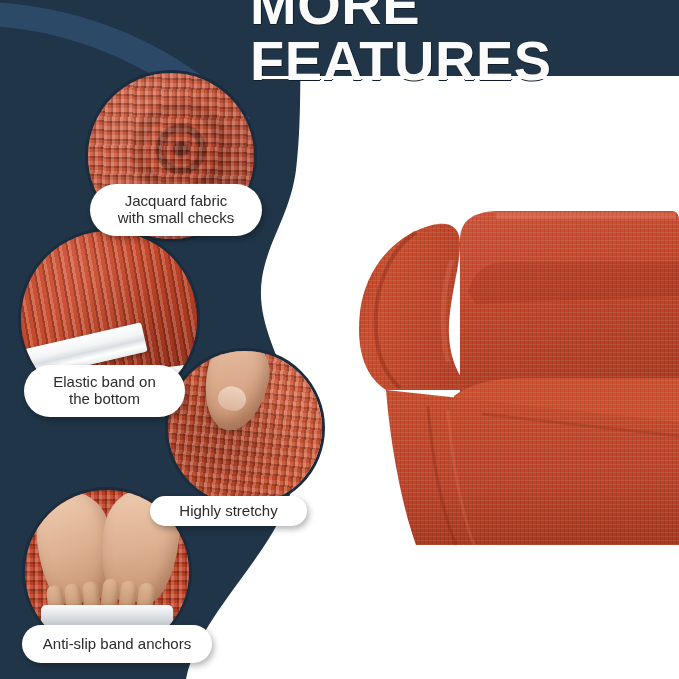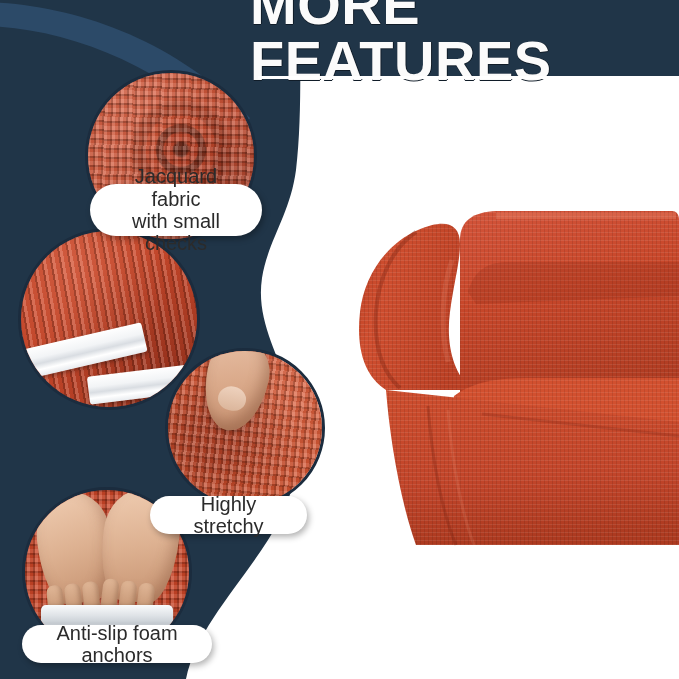--- a/index.html
+++ b/index.html
@@ -199,21 +199,21 @@
     border-radius: 8px 8px 9px 9px;
     box-shadow: inset -2px -3px 5px rgba(110,65,40,0.4);
   }
 
   
   .pill {
     position: absolute;
     background: #ffffff;
     border-radius: 999px;
     color: #2b2b2b;
-    font-size: 20px;
+    font-size: 15px;
     line-height: 1.12;
     text-align: center;
     display: flex;
     align-items: center;
     justify-content: center;
     padding: 9px 20px;
     box-sizing: border-box;
     box-shadow: 2px 3px 6px rgba(0,0,0,0.30);
     z-index: 30;
     white-space: pre-line;
@@ -347,23 +347,25 @@
         <div class="finger" style="left:24px;"></div>
         <div class="finger" style="left:42px;"></div>
       </div>
       <div class="foam-strip"></div>
     </div>
   </div>
 
   <div class="pill" style="left:90px; top:184px; width:172px; height:52px;">Jacquard fabric
 with small checks</div>
 
-
-  <div class="pill" style="left:150px; top:496px; width:157px; height:38px;">Highly stretchy</div>
-
-  <div class="pill" style="left:22px; top:625px; width:190px; height:38px;">Anti-slip foam anchors</div>
+  <div class="pill" style="left:24px; top:365px; width:161px; height:52px;">Elastic band on
+the bottom</div>
+
+  <div class="pill" style="left:150px; top:496px; width:157px; height:30px;">Highly stretchy</div>
+
+  <div class="pill" style="left:22px; top:625px; width:190px; height:38px;">Anti-slip band anchors</div>
 
   <div class="header-bar">
     <div class="header-title">MORE FEATURES</div>
   </div>
   <div class="header-underline"></div>
 
 </div>
 
 </body></html>

